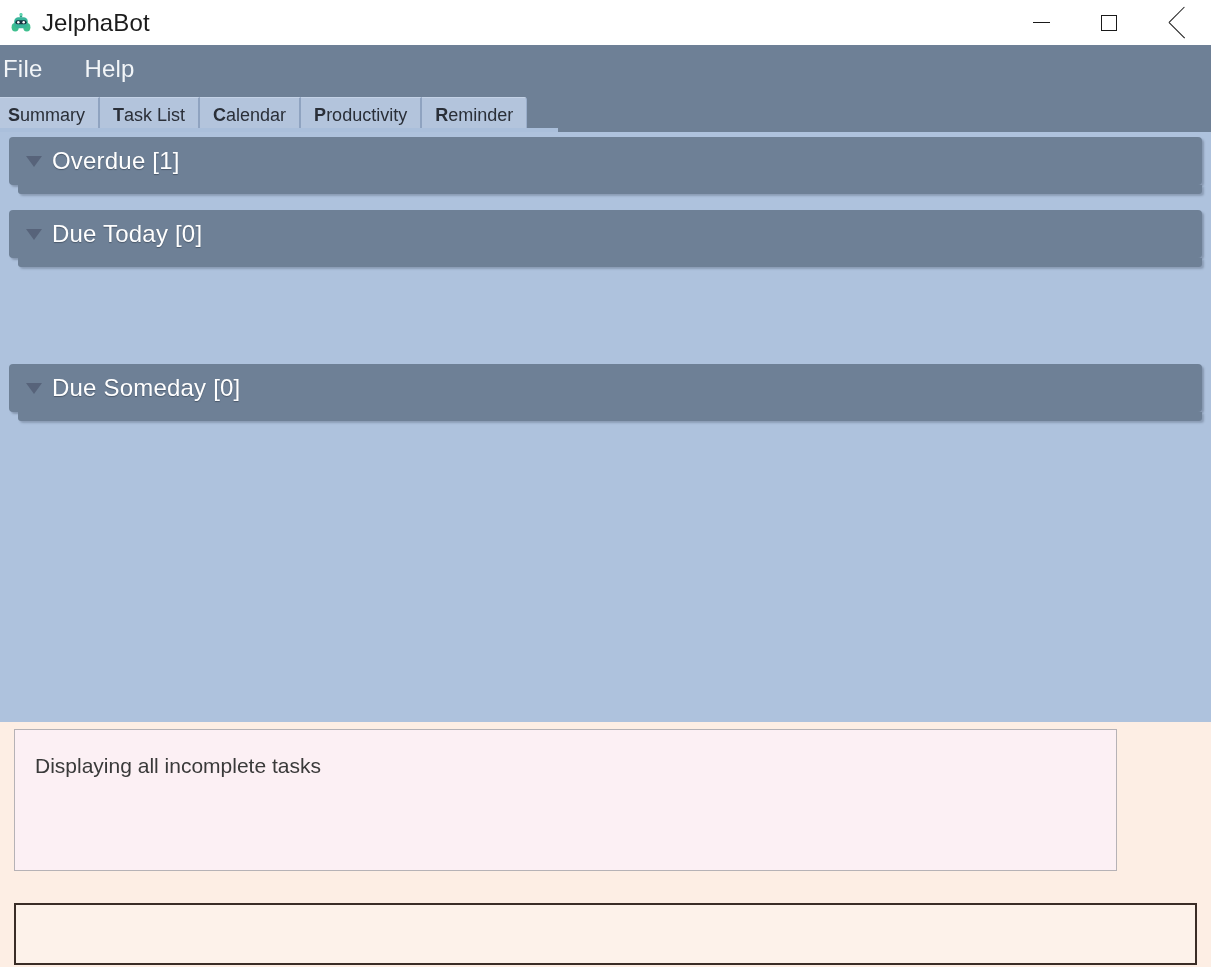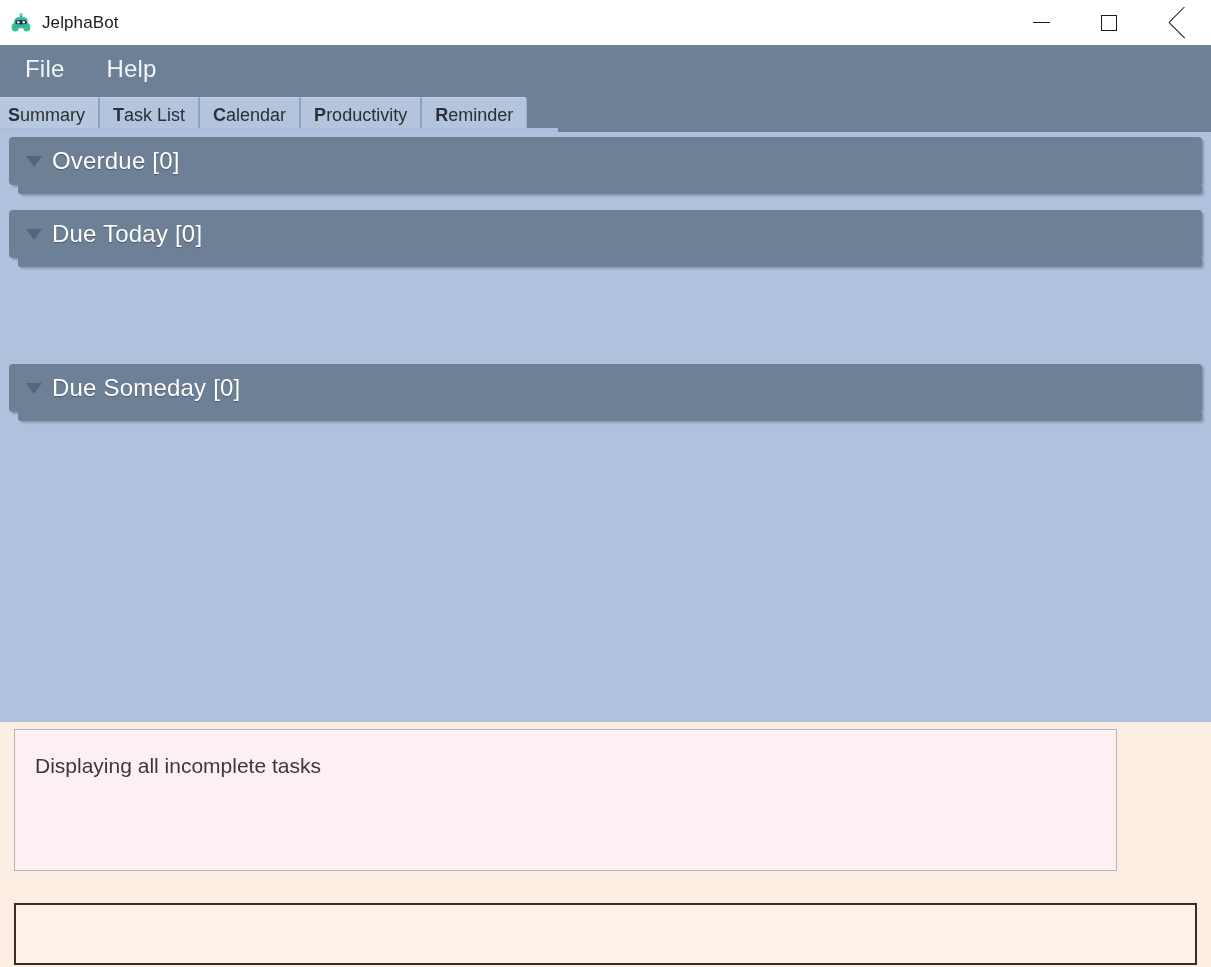--- a/index.html
+++ b/index.html
@@ -44,21 +44,21 @@
     align-items: center;
   }
   .title-icon {
     margin-left: 11px;
     width: 20px; height: 20px;
     position: relative;
     flex: none;
   }
   .title-text {
     margin-left: 11px;
-    font-size: 17px;
+    font-size: 24px;
     color: #1b1b1b;
     letter-spacing: 0.1px;
   }
   .win-controls {
     margin-left: auto;
     display: flex;
     height: 45px;
   }
   .win-btn {
     width: 68px;
@@ -88,21 +88,20 @@
 
   
   .menubar {
     position: absolute;
     left: 0; top: 45px;
     width: 1211px;
     height: 48px;
     background: #6e8096;
     display: flex;
     align-items: center;
-    padding-left: 22px;
     box-sizing: border-box;
   }
   .menu-item {
     color: #f2f5f8;
     font-size: 24px;
     margin-right: 36px;
     padding: 1px 3px;
     letter-spacing: 0.2px;
   }
 
@@ -303,21 +302,21 @@
       </div>
     </div>
   </div>
   <div class="tabstrip-underline"></div>
 
   <div class="content">
 
     <div class="section" style="top:5px;">
       <div class="sec-header">
         <div class="caret"></div>
-        <span class="sec-title">Overdue [0]</span>
+        <span class="sec-title">Overdue [1]</span>
       </div>
       <div class="sec-strip"></div>
     </div>
 
     <div class="section" style="top:78px;">
       <div class="sec-header">
         <div class="caret"></div>
         <span class="sec-title">Due Today [0]</span>
       </div>
       <div class="sec-strip"></div>

